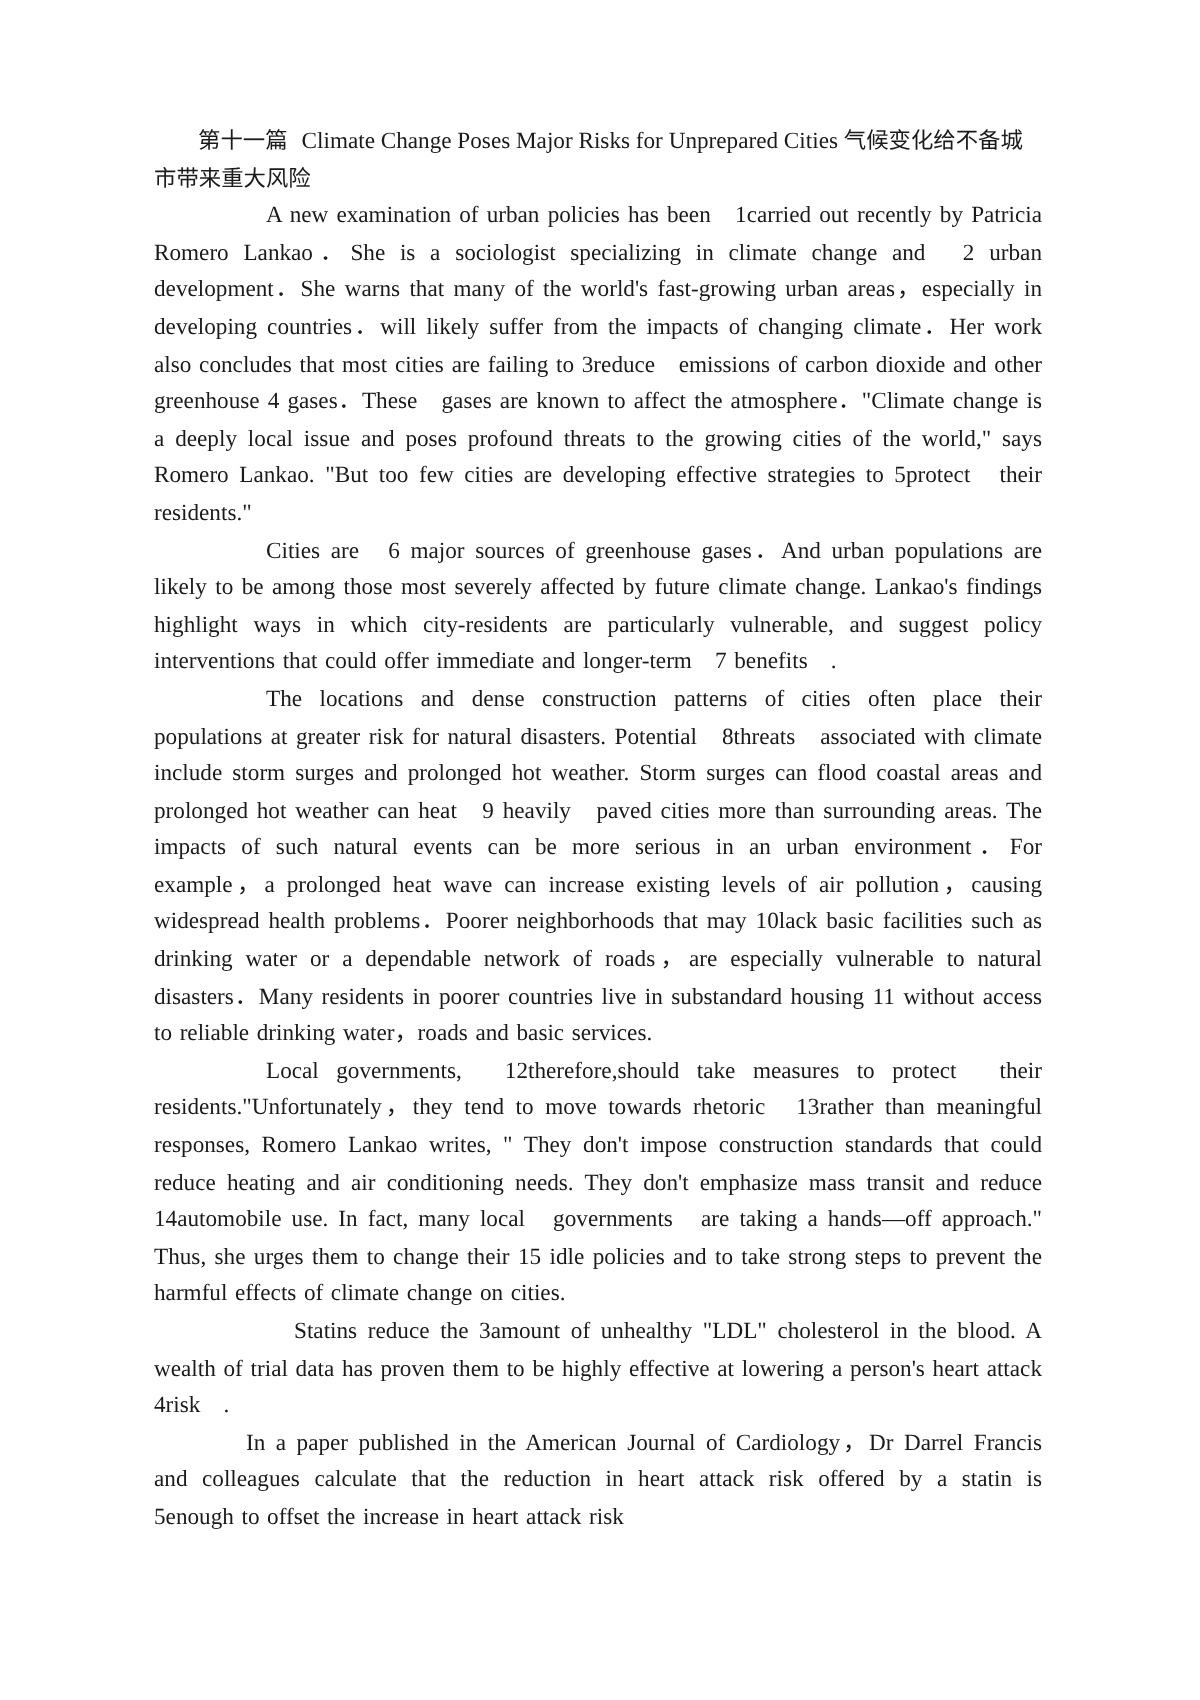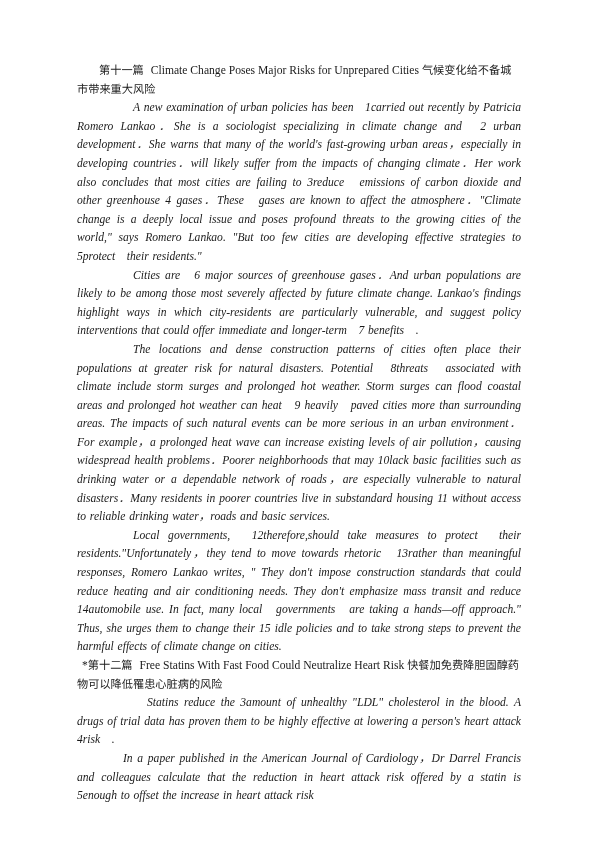--- a/index.html
+++ b/index.html
@@ -42,21 +42,20 @@
     font-family: "DejaVu Sans", "Liberation Sans", sans-serif;
     font-size: 11.2px;
   }
   .heading-gap { display: inline-block; width: 7px; }
   
   .para {
     margin: 0;
     text-indent: 56px;
     text-align: justify;
     text-justify: inter-word;
-    font-style: italic;
   }
   .para.indent-sm { text-indent: 18px; }
   .para.indent-md { text-indent: 46px; }
   .para.indent-lg { text-indent: 70px; }
   
   .loose { word-spacing: 0.9px; }
   .cn {
     font-family: "DejaVu Sans", "Liberation Sans", sans-serif;
     font-size: 11.2px;
   }
@@ -70,21 +69,20 @@
     <p class="article-heading"><span class="cn">第十一篇</span><span class="heading-gap"></span><span>Climate Change Poses Major Risks for Unprepared Cities</span> <span class="cn">气候变化给不备城市带来重大风险</span></p>
 
     <p class="para loose">A new examination of urban policies has been　1carried out recently by Patricia Romero Lankao．She is a sociologist specializing in climate change and　2 urban development．She warns that many of the world's fast-growing urban areas，especially in developing countries．will likely suffer from the impacts of changing climate．Her work also concludes that most cities are failing to 3reduce　emissions of carbon dioxide and other greenhouse 4 gases．These　gases are known to affect the atmosphere．"Climate change is a deeply local issue and poses profound threats to the growing cities of the world," says Romero Lankao. "But too few cities are developing effective strategies to 5protect　their residents."</p>
 
     <p class="para loose">Cities are　6 major sources of greenhouse gases．And urban populations are likely to be among those most severely affected by future climate change. Lankao's findings　highlight ways in which city-residents are particularly vulnerable, and suggest policy interventions that could offer immediate and longer-term　7 benefits　.</p>
 
     <p class="para loose">The locations and dense construction patterns of cities often place their populations at greater risk for natural disasters. Potential　8threats　associated with climate include storm surges and prolonged hot weather. Storm surges can flood coastal areas and prolonged hot weather can heat　9 heavily　paved cities more than surrounding areas. The impacts of such natural events can be more serious in an urban environment．For example，a prolonged heat wave can increase existing levels of air pollution，causing　widespread health problems．Poorer neighborhoods that may 10lack basic facilities such as drinking water or a dependable network of roads，are especially vulnerable to natural disasters．Many residents in poorer countries live in substandard housing 11 without access to reliable drinking water，roads and basic services.</p>
 
     <p class="para loose">Local governments,　12therefore,should take measures to protect　their residents."Unfortunately，they tend to move towards rhetoric　13rather than meaningful responses, Romero Lankao writes, " They don't impose construction standards that could reduce heating and air conditioning needs. They don't emphasize mass transit and reduce　14automobile use. In fact, many local　governments　are taking a hands—off approach." Thus, she urges them to change their 15 idle policies and to take strong steps to prevent the harmful effects of climate change on cities.</p>
 
-    <p class="article-heading" style="text-indent:5px;"><span>*</span><span class="cn">第十二篇</span><span class="heading-gap"></span><span>Free Statins With Fast Food Could Neutralize Heart Risk</span> <span class="cn">快餐加免费降胆固醇药物可以降低罹患心脏病的风险</span></p>
 
 
-    <p class="para indent-lg loose">Statins reduce the 3amount of unhealthy "LDL" cholesterol in the blood. A drugs of trial data has proven them to be highly effective at lowering a person's heart attack 4risk　.</p>
+    <p class="para indent-lg loose">Statins reduce the 3amount of unhealthy "LDL" cholesterol in the blood. A wealth of trial data has proven them to be highly effective at lowering a person's heart attack 4risk　.</p>
 
     <p class="para indent-md loose">In a paper published in the American Journal of Cardiology，Dr Darrel Francis and colleagues calculate that the reduction in heart attack risk offered by a statin is　5enough to offset the increase in heart attack risk</p>
 
   </div>
 </div>
 
 </body></html>

